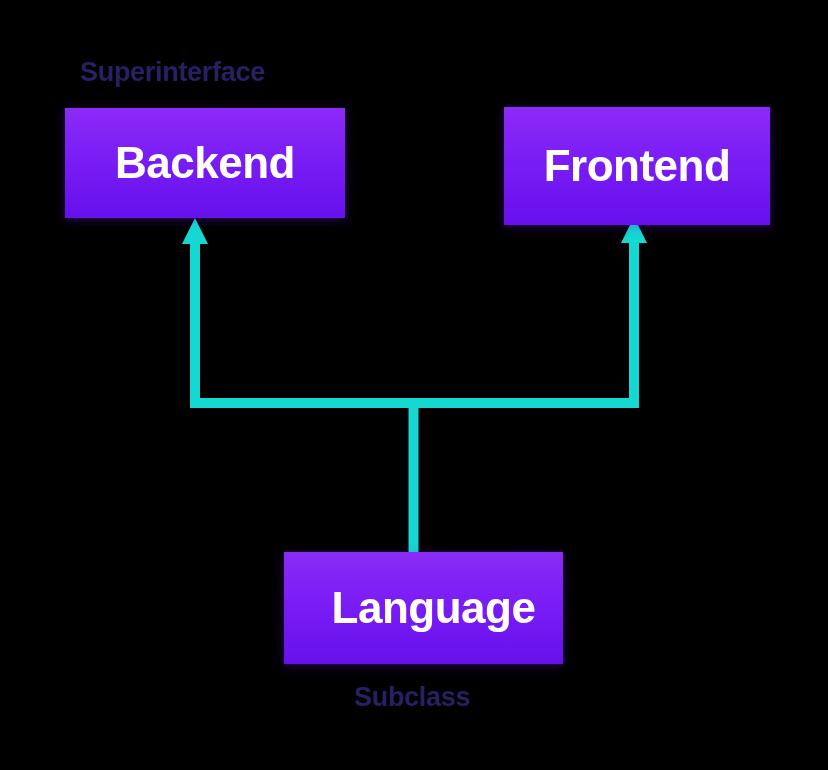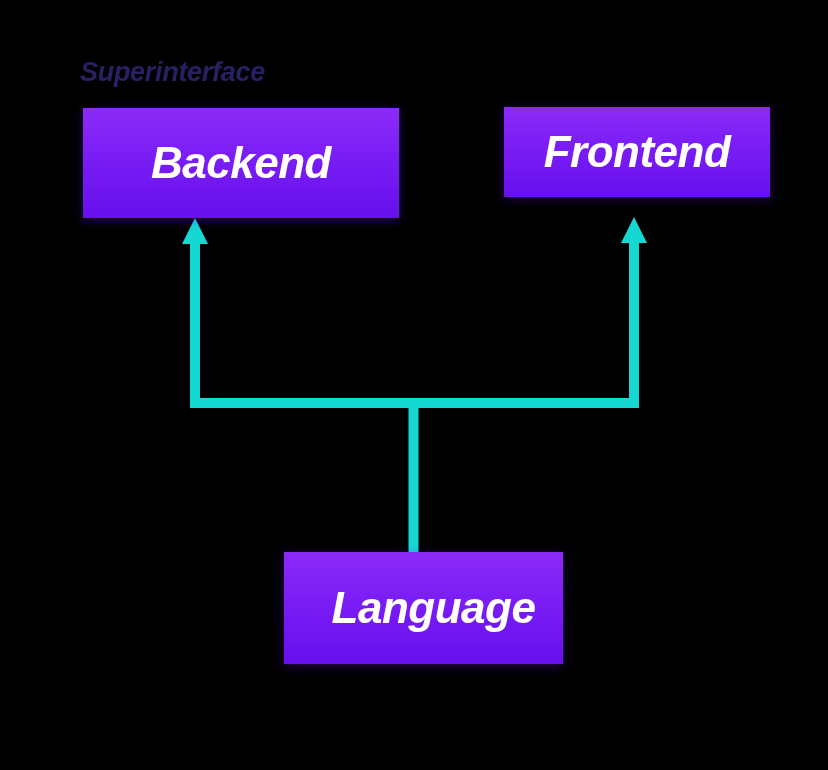--- a/index.html
+++ b/index.html
@@ -10,21 +10,20 @@
   body {
     font-family: "Liberation Sans", sans-serif;
     -webkit-font-smoothing: antialiased;
   }
   #diagram-canvas {
     position: relative;
     width: 828px;
     height: 770px;
     background: #000000;
     overflow: hidden;
-    font-style: italic;
   }
   .connector-layer {
     position: absolute;
     left: 0;
     top: 0;
     width: 828px;
     height: 770px;
     pointer-events: none;
   }
   .node-box {
@@ -47,22 +46,22 @@
     position: absolute;
     color: #272063;
     font-size: 27px;
     font-weight: 700;
     letter-spacing: -0.3px;
     white-space: nowrap;
     line-height: 1;
   }
 
   
-  #node-backend  { left: 83px;  top: 108px; width: 316px; height: 110px; }
-  #node-frontend { left: 504px; top: 107px; width: 266px; height: 90px; }
+  #node-backend  { left: 65px;  top: 108px; width: 280px; height: 110px; }
+  #node-frontend { left: 504px; top: 107px; width: 266px; height: 118px; }
   #node-language { left: 284px; top: 552px; width: 259px; height: 112px; padding-left: 20px; }
 
   #caption-superinterface { left: 80px;  top: 59px; }
   #caption-superclass     { left: 545px; top: 59px; }
   #caption-subclass       { left: 354px; top: 684px; }
 </style>
 </head>
 <body>
 
 <div id="diagram-canvas">
@@ -90,14 +89,15 @@
   </div>
 
   <div class="node-box" id="node-frontend">
     <span class="node-label">Frontend</span>
   </div>
 
   <div class="node-box" id="node-language">
     <span class="node-label">Language</span>
   </div>
 
+  <div class="caption" id="caption-subclass">Subclass</div>
 
 </div>
 
 </body></html>

